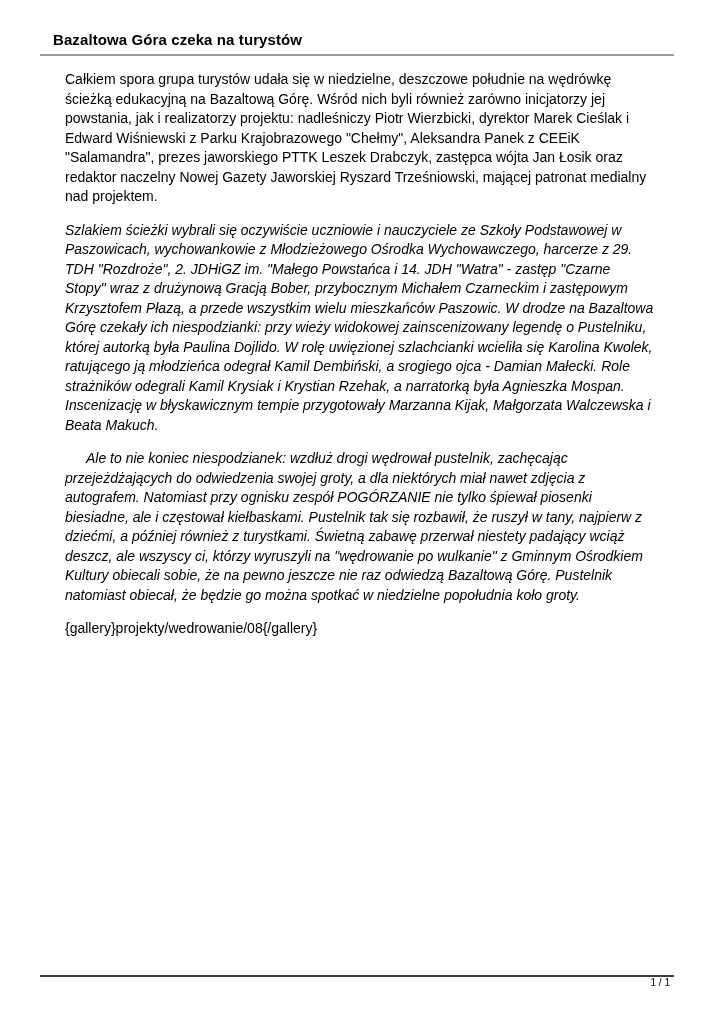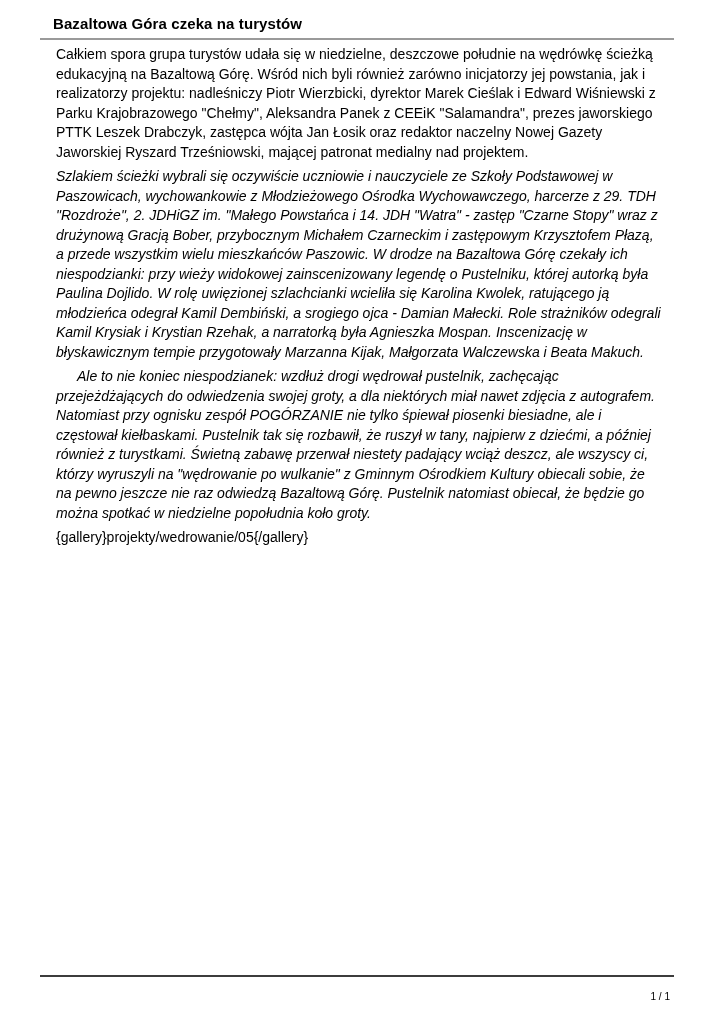--- a/index.html
+++ b/index.html
@@ -17,33 +17,33 @@
   }
   .content {
     margin-left: 40px;
     margin-right: 51px; 
     padding-top: 16px;
   }
   .doc-title {
     font-size: 15px;
     line-height: 15px;
     font-weight: bold;
-    margin: 0 0 0 13px;
+    margin: 16px 0 0 13px;
     letter-spacing: 0.1px;
   }
   .header-rule {
     height: 2px;
     background: #9a9a9a;
     border: none;
     margin: 7px 0 0 0;
   }
   .body-text p {
     font-size: 14px;
     line-height: 19.5px;
-    margin: 5px;
+    margin: 14px;
     padding-left: 11px;
     padding-right: 6px;
     text-align: left;
   }
   .para-1 { margin-top: 88px; }
   .para-2 { margin-top: 46px; font-style: italic; }
   .para-3 { margin-top: 42px; text-indent: 21px; font-style: italic; }
   .gallery-line {
     font-size: 14px;
     line-height: 19.5px;
@@ -59,36 +59,36 @@
   .footer-rule {
     height: 2px;
     background: #3c3c3c;
     border: none;
     margin: 0;
   }
   .page-indicator {
     font-size: 10px;
     line-height: 12px;
     text-align: right;
-    margin-top: 14px;
+    margin-top: 0;
     padding-right: 4px;
     color: #000000;
   }
 </style>
 </head>
 <body>
 
 <div class="content">
   <h1 class="doc-title">Bazaltowa Góra czeka na turystów</h1>
   <div class="header-rule"></div>
 
   <div class="body-text">
     <p class="para-1">Całkiem spora grupa turystów udała się w niedzielne, deszczowe południe na wędrówkę ścieżką edukacyjną na Bazaltową Górę. Wśród nich byli również zarówno inicjatorzy jej powstania, jak i realizatorzy projektu: nadleśniczy Piotr Wierzbicki, dyrektor Marek Cieślak i Edward Wiśniewski z Parku Krajobrazowego "Chełmy", Aleksandra Panek z CEEiK "Salamandra", prezes jaworskiego PTTK Leszek Drabczyk, zastępca wójta Jan Łosik oraz redaktor naczelny Nowej Gazety Jaworskiej Ryszard Trześniowski, mającej patronat medialny nad projektem.</p>
     <p class="para-2">Szlakiem ścieżki wybrali się oczywiście uczniowie i nauczyciele ze Szkoły Podstawowej w Paszowicach, wychowankowie z Młodzieżowego Ośrodka Wychowawczego, harcerze z 29. TDH "Rozdroże", 2. JDHiGZ im. "Małego Powstańca i 14. JDH "Watra" - zastęp "Czarne Stopy" wraz z drużynową Gracją Bober, przybocznym Michałem Czarneckim i zastępowym Krzysztofem Płazą, a przede wszystkim wielu mieszkańców Paszowic. W drodze na Bazaltowa Górę czekały ich niespodzianki: przy wieży widokowej zainscenizowany legendę o Pustelniku, której autorką była Paulina Dojlido. W rolę uwięzionej szlachcianki wcieliła się Karolina Kwolek, ratującego ją młodzieńca odegrał Kamil Dembiński, a srogiego ojca - Damian Małecki. Role strażników odegrali Kamil Krysiak i Krystian Rzehak, a narratorką była Agnieszka Mospan. Inscenizację w błyskawicznym tempie przygotowały Marzanna Kijak, Małgorzata Walczewska i Beata Makuch.</p>
     <p class="para-3">Ale to nie koniec niespodzianek: wzdłuż drogi wędrował pustelnik, zachęcając przejeżdżających do odwiedzenia swojej groty, a dla niektórych miał nawet zdjęcia z autografem. Natomiast przy ognisku zespół POGÓRZANIE nie tylko śpiewał piosenki biesiadne, ale i częstował kiełbaskami. Pustelnik tak się rozbawił, że ruszył w tany, najpierw z dziećmi, a później również z turystkami. Świetną zabawę przerwał niestety padający wciąż deszcz, ale wszyscy ci, którzy wyruszyli na "wędrowanie po wulkanie" z Gminnym Ośrodkiem Kultury obiecali sobie, że na pewno jeszcze nie raz odwiedzą Bazaltową Górę. Pustelnik natomiast obiecał, że będzie go można spotkać w niedzielne popołudnia koło groty.</p>
-    <p class="gallery-line">{gallery}projekty/wedrowanie/05{/gallery}</p>
+    <p class="gallery-line">{gallery}projekty/wedrowanie/08{/gallery}</p>
   </div>
 </div>
 
 <div class="page-footer">
   <div class="footer-rule"></div>
   <div class="page-indicator">1 / 1</div>
 </div>
 
 </body></html>

